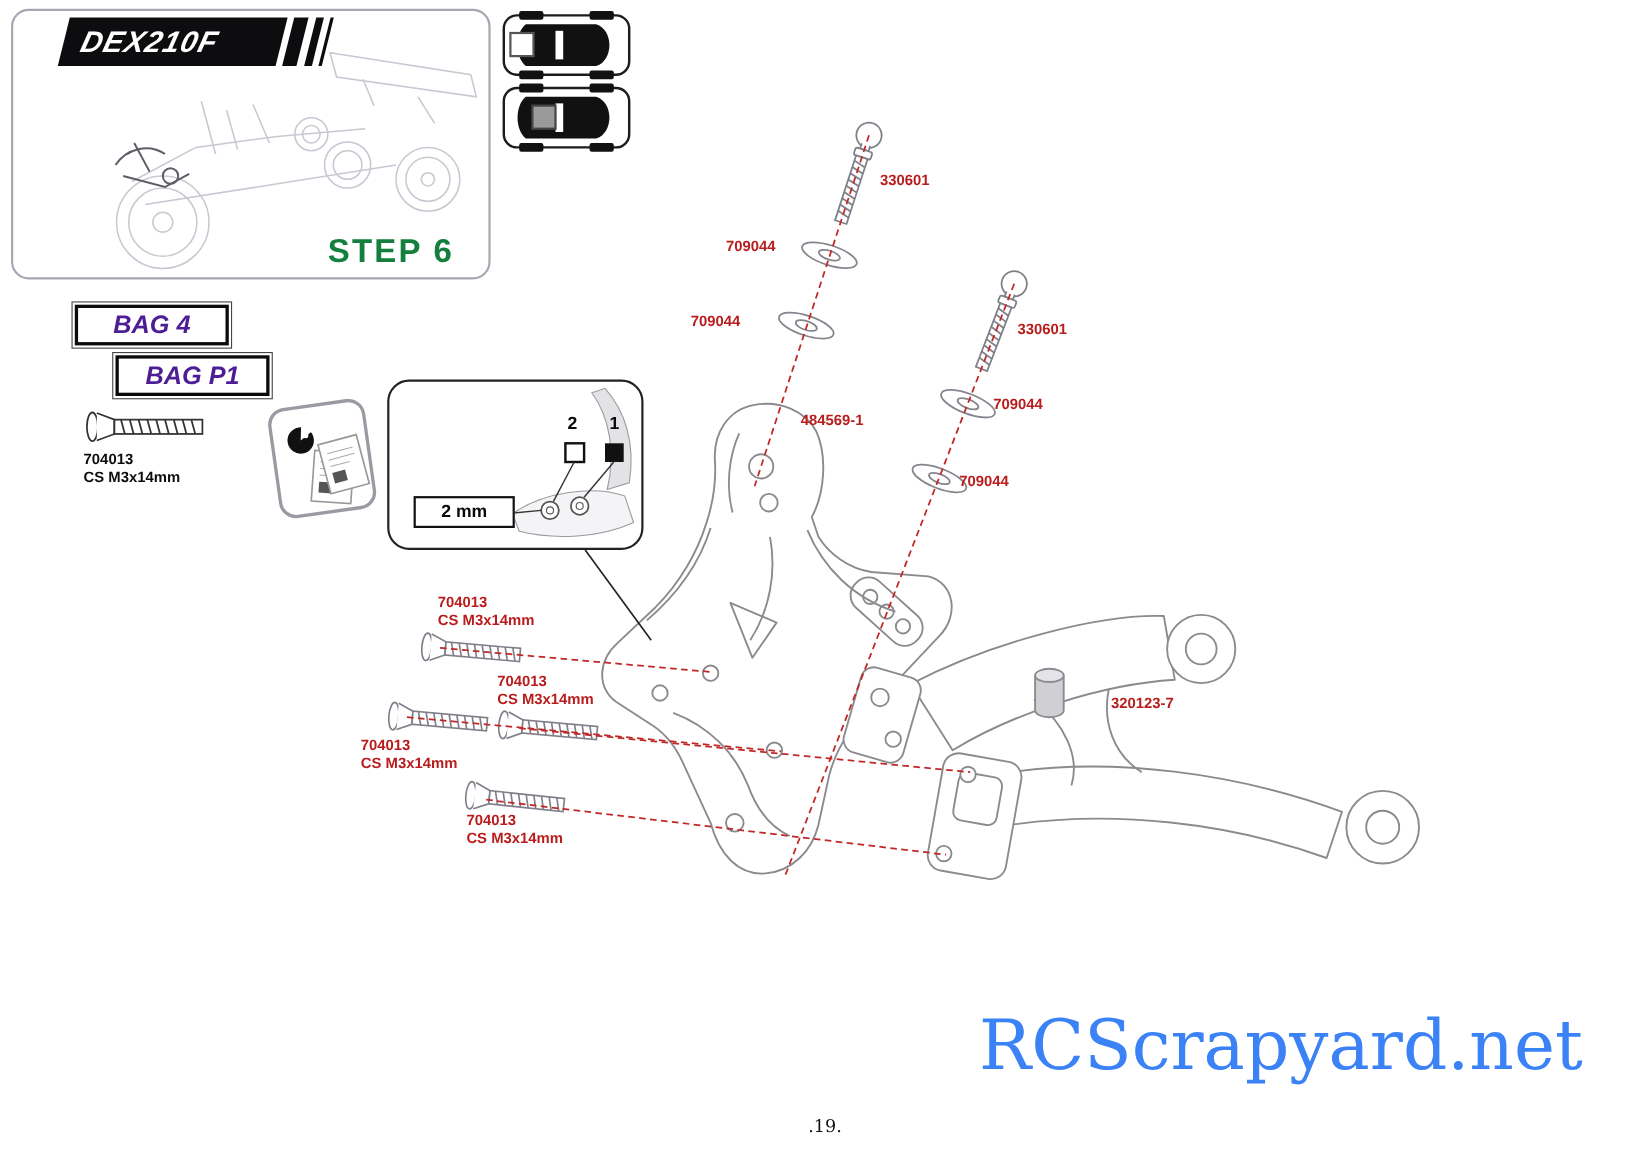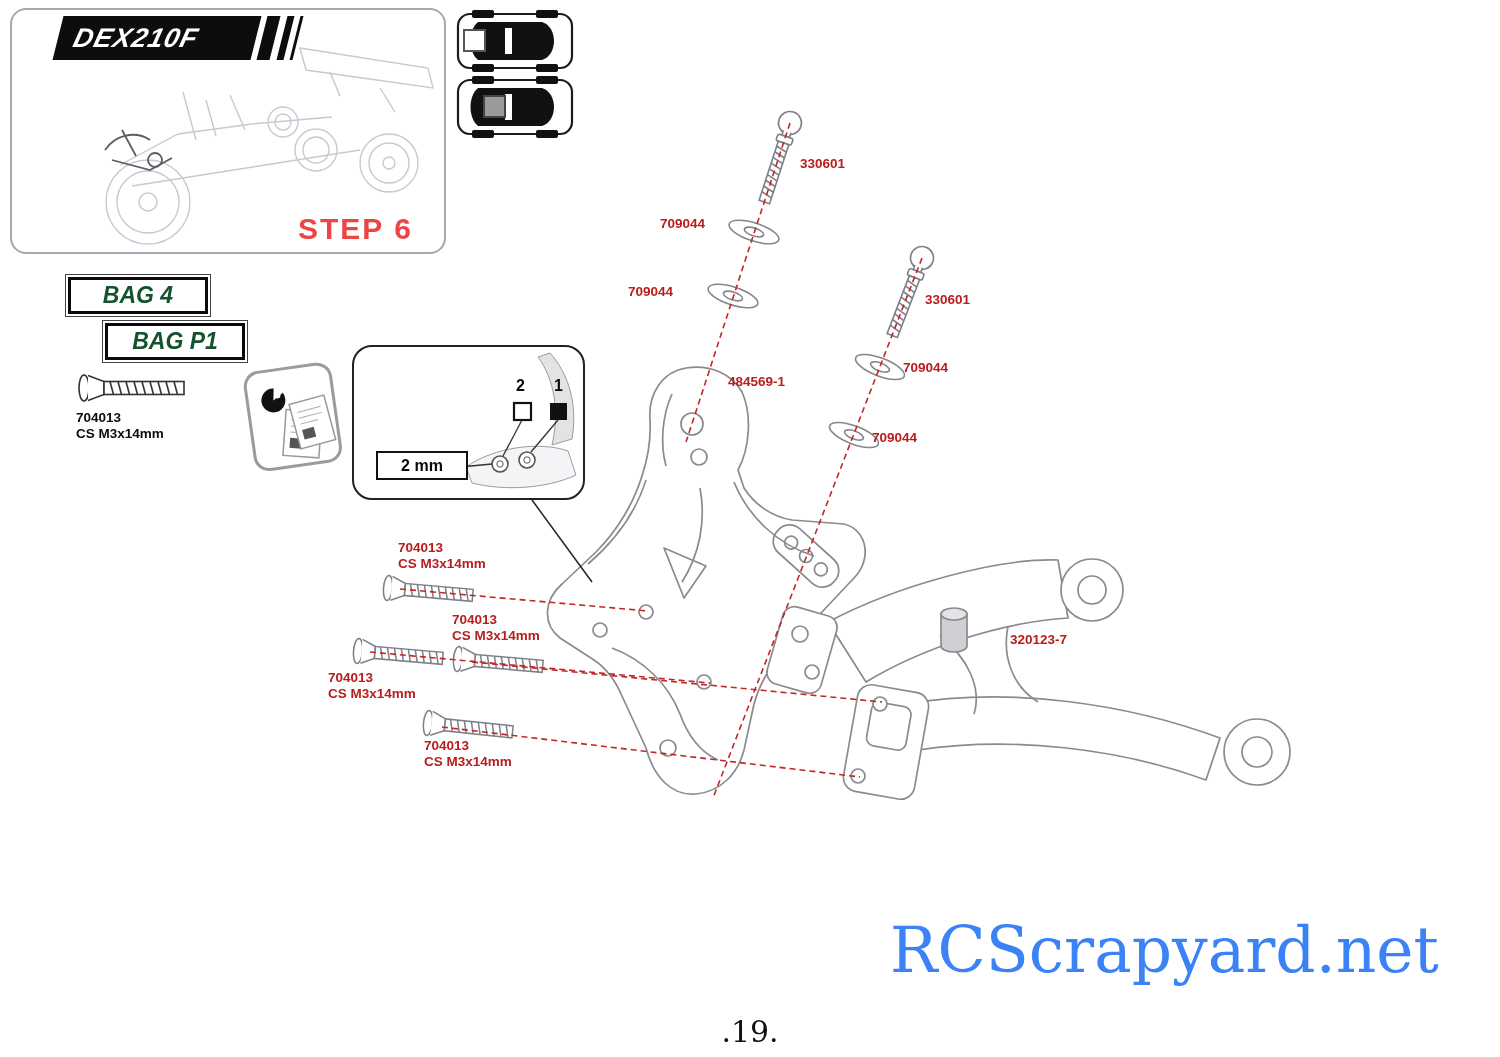--- a/index.html
+++ b/index.html
@@ -12,47 +12,47 @@
 
   .banner { position:absolute; left:58px; top:16px; width:198px; height:44px;
             background:#0d0d0f; transform:skewX(-14deg); z-index:3;
             display:flex; align-items:center; padding-left:16px; }
   .banner span { color:#fff; font-style:italic; font-weight:bold; font-size:27px; letter-spacing:1px; }
   .stripe { position:absolute; top:16px; height:44px; background:#0d0d0f;
             transform:skewX(-14deg); z-index:3; }
   .s1 { left:262px; width:13px; } .s2 { left:282px; width:7px; } .s3 { left:295px; width:3px; }
 
   .step { position:absolute; left:298px; top:212px; font-size:30px; font-weight:bold;
-          letter-spacing:2px; z-index:3; color:#ef4444; }
+          letter-spacing:2px; z-index:3; color:#15803d; }
 
   .bag { position:absolute; left:68px; width:140px; height:37px; background:#fff;
          border:3.5px solid #0b0b0b; outline:1.5px solid #444; outline-offset:2px;
          display:flex; align-items:center; justify-content:center;
-         font-weight:bold; font-style:italic; font-size:23px; z-index:2; color:#14532d; }
+         font-weight:bold; font-style:italic; font-size:23px; z-index:2; color:#4c1d95; }
   .bag-a { top:277px; } .bag-b { top:323px;margin-left:37px; }
 
   .legend-label { position:absolute; left:76px; top:410px; font-weight:bold;
                   font-size:13.5px; line-height:1.2; z-index:2; color:#0c0c0c; }
 
   .callout { position:absolute; left:352px; top:345px; width:233px; height:155px;
              background:#fff; border:2.5px solid #222; border-radius:20px; z-index:3; }
   .co-num { position:absolute; font-weight:bold; font-size:16px; color:#0a0a0a; }
   .n2 { left:162px; top:30px; } .n1 { left:200px; top:30px; }
   .mm-box { position:absolute; left:22px; top:104px; width:92px; height:29px;
             border:2px solid #111; background:#fff; display:flex; align-items:center;
             justify-content:center; font-weight:bold; font-size:16px; color:#0a0a0a; }
 
   .plabel { position:absolute; font-weight:bold; font-size:13.5px; color:#b91c1c;
             z-index:4; line-height:1.18; white-space:nowrap; }
 
   .watermark { position:absolute; left:890px; top:914px; z-index:5;
                font-family:"DejaVu Serif", serif; font-size:63px; color:#3b82f6;
                white-space:nowrap; }
   .pagenum { position:absolute; left:0; right:0; top:1014px; text-align:center;
-             font-family:"DejaVu Serif", serif; font-size:30px; color:#111; z-index:5; }
+             font-family:"DejaVu Serif", serif; font-size:16px; color:#111; z-index:5; }
 </style>
 </head>
 <body>
 
 <svg class="art" width="1500" height="1057" viewBox="0 0 1500 1057">
   <defs>
     <g id="washer" stroke="#85858d" stroke-width="1.6" fill="#fff">
       <ellipse cx="0" cy="0" rx="26" ry="9"></ellipse>
       <ellipse cx="0" cy="0" rx="10" ry="4"></ellipse>
     </g>

